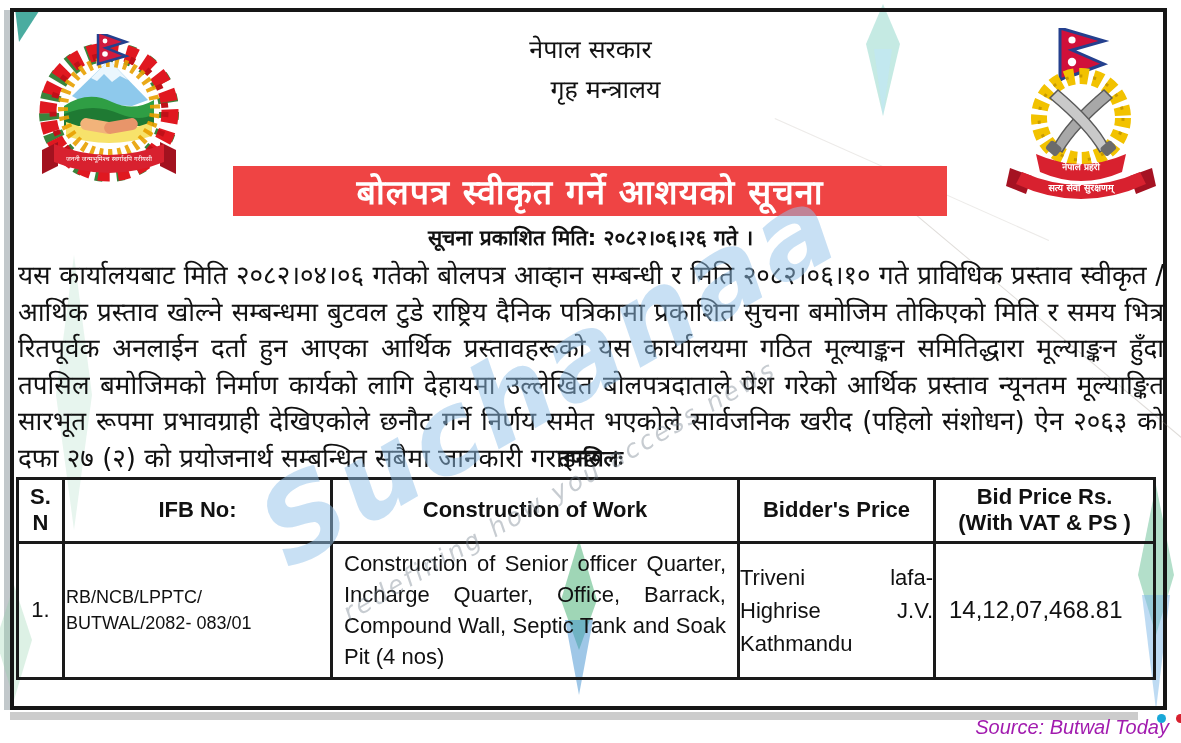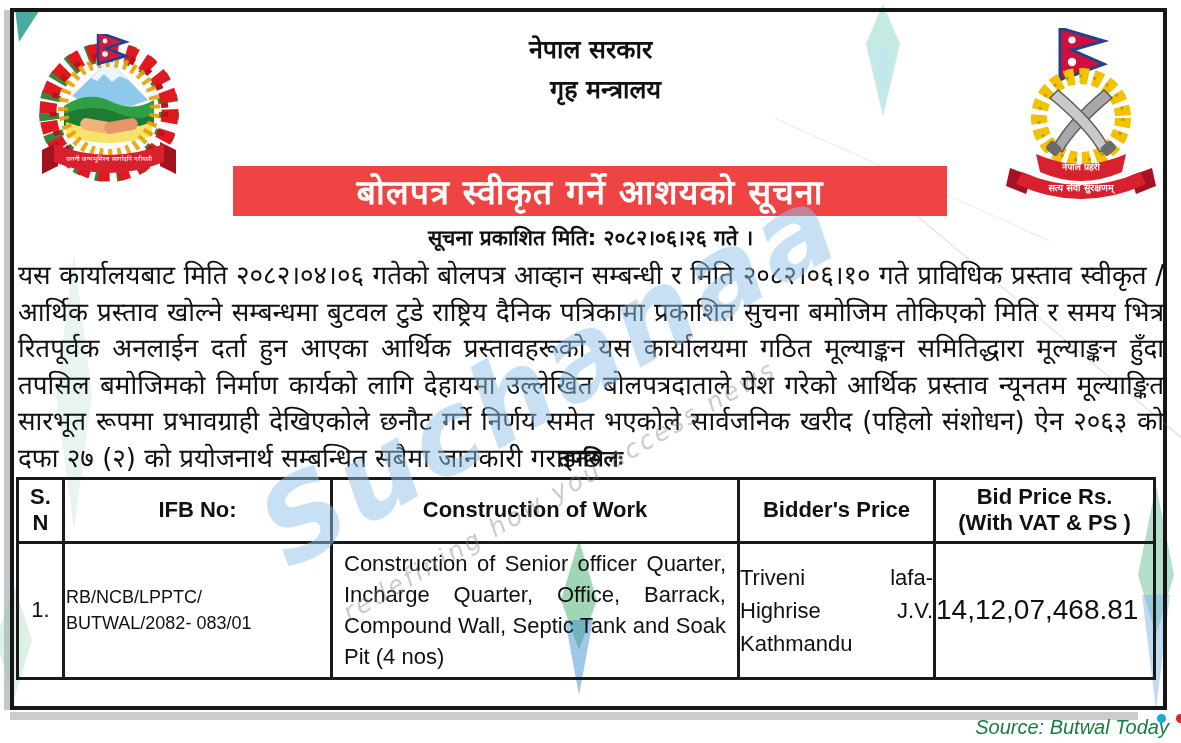--- a/index.html
+++ b/index.html
@@ -11,21 +11,21 @@
   .frame{
     position:absolute;left:10px;top:8px;width:1157px;height:702px;
     border:4px solid #161616;box-sizing:border-box;background:transparent;z-index:2;
   }
   .edge-left{position:absolute;left:4px;top:10px;width:7px;height:700px;background:#c2c8cb;z-index:1;}
   .edge-bottom{position:absolute;left:10px;top:712px;width:1128px;height:8px;background:#cccccc;z-index:1;}
   .dot-cyan{position:absolute;left:1157px;top:714px;width:9px;height:9px;border-radius:50%;background:#19a8d8;z-index:3;}
   .dot-red{position:absolute;left:1176px;top:714px;width:9px;height:9px;border-radius:50%;background:#d8212f;z-index:3;}
 
   
-  .hline{position:absolute;left:0;right:0;text-align:center;font-weight:bold;z-index:4;}
+  .hline{position:absolute;left:0;right:0;text-align:center;font-weight:normal;z-index:4;}
   .gov{top:31px;font-size:25px;}
   .ministry{top:71px;font-size:25px;margin-left:30px;}
   .office{top:107px;font-size:30px;}
   .banner{
     position:absolute;left:233px;top:166px;width:714px;height:50px;background:#ef4444;
     color:#ffffff;display:flex;align-items:center;justify-content:center;
     font-size:34px;font-weight:bold;z-index:4;letter-spacing:1px;
   }
   .pubdate{position:absolute;left:0;right:0;top:223px;text-align:center;font-size:21px;font-weight:bold;z-index:4;}
 
@@ -41,25 +41,25 @@
     table-layout:fixed;z-index:4;font-family:"Liberation Sans",sans-serif;
   }
   table.notice th, table.notice td{border:3px solid #1a1a1a;vertical-align:middle;}
   table.notice th{font-size:22px;font-weight:bold;text-align:center;line-height:1.2;padding:4px 2px;white-space:pre-line;}
   tr.head{height:62px;}
   tr.body{height:126px;}
   td.c-sn{font-size:22px;text-align:center;}
   td.c-ifb{font-size:18px;white-space:pre-line;line-height:1.45;}
   td.c-desc{font-size:22px;text-align:justify;padding:4px 11px;line-height:1.42;}
   td.c-bidder{font-size:22px;text-align:justify;padding:4px 0;line-height:1.5;}
-  td.c-price{font-size:28px;text-align:left;padding-left:0;}
+  td.c-price{font-size:24px;text-align:left;padding-left:13px;}
 
   .source{
     position:absolute;right:12px;top:716px;font-family:"Liberation Sans",sans-serif;
-    font-style:italic;font-size:20px;color:#15803d;z-index:4;
+    font-style:italic;font-size:20px;color:#a21caf;z-index:4;
   }
 
   
   .wm-brand{
     position:absolute;left:276px;top:470px;z-index:5;pointer-events:none;
     transform:rotate(-30deg);transform-origin:0 60%;
     font-size:112px;font-weight:bold;font-style:italic;letter-spacing:4px;
     color:rgba(146,193,233,0.50);white-space:nowrap;
   }
   .wm-tagline{

